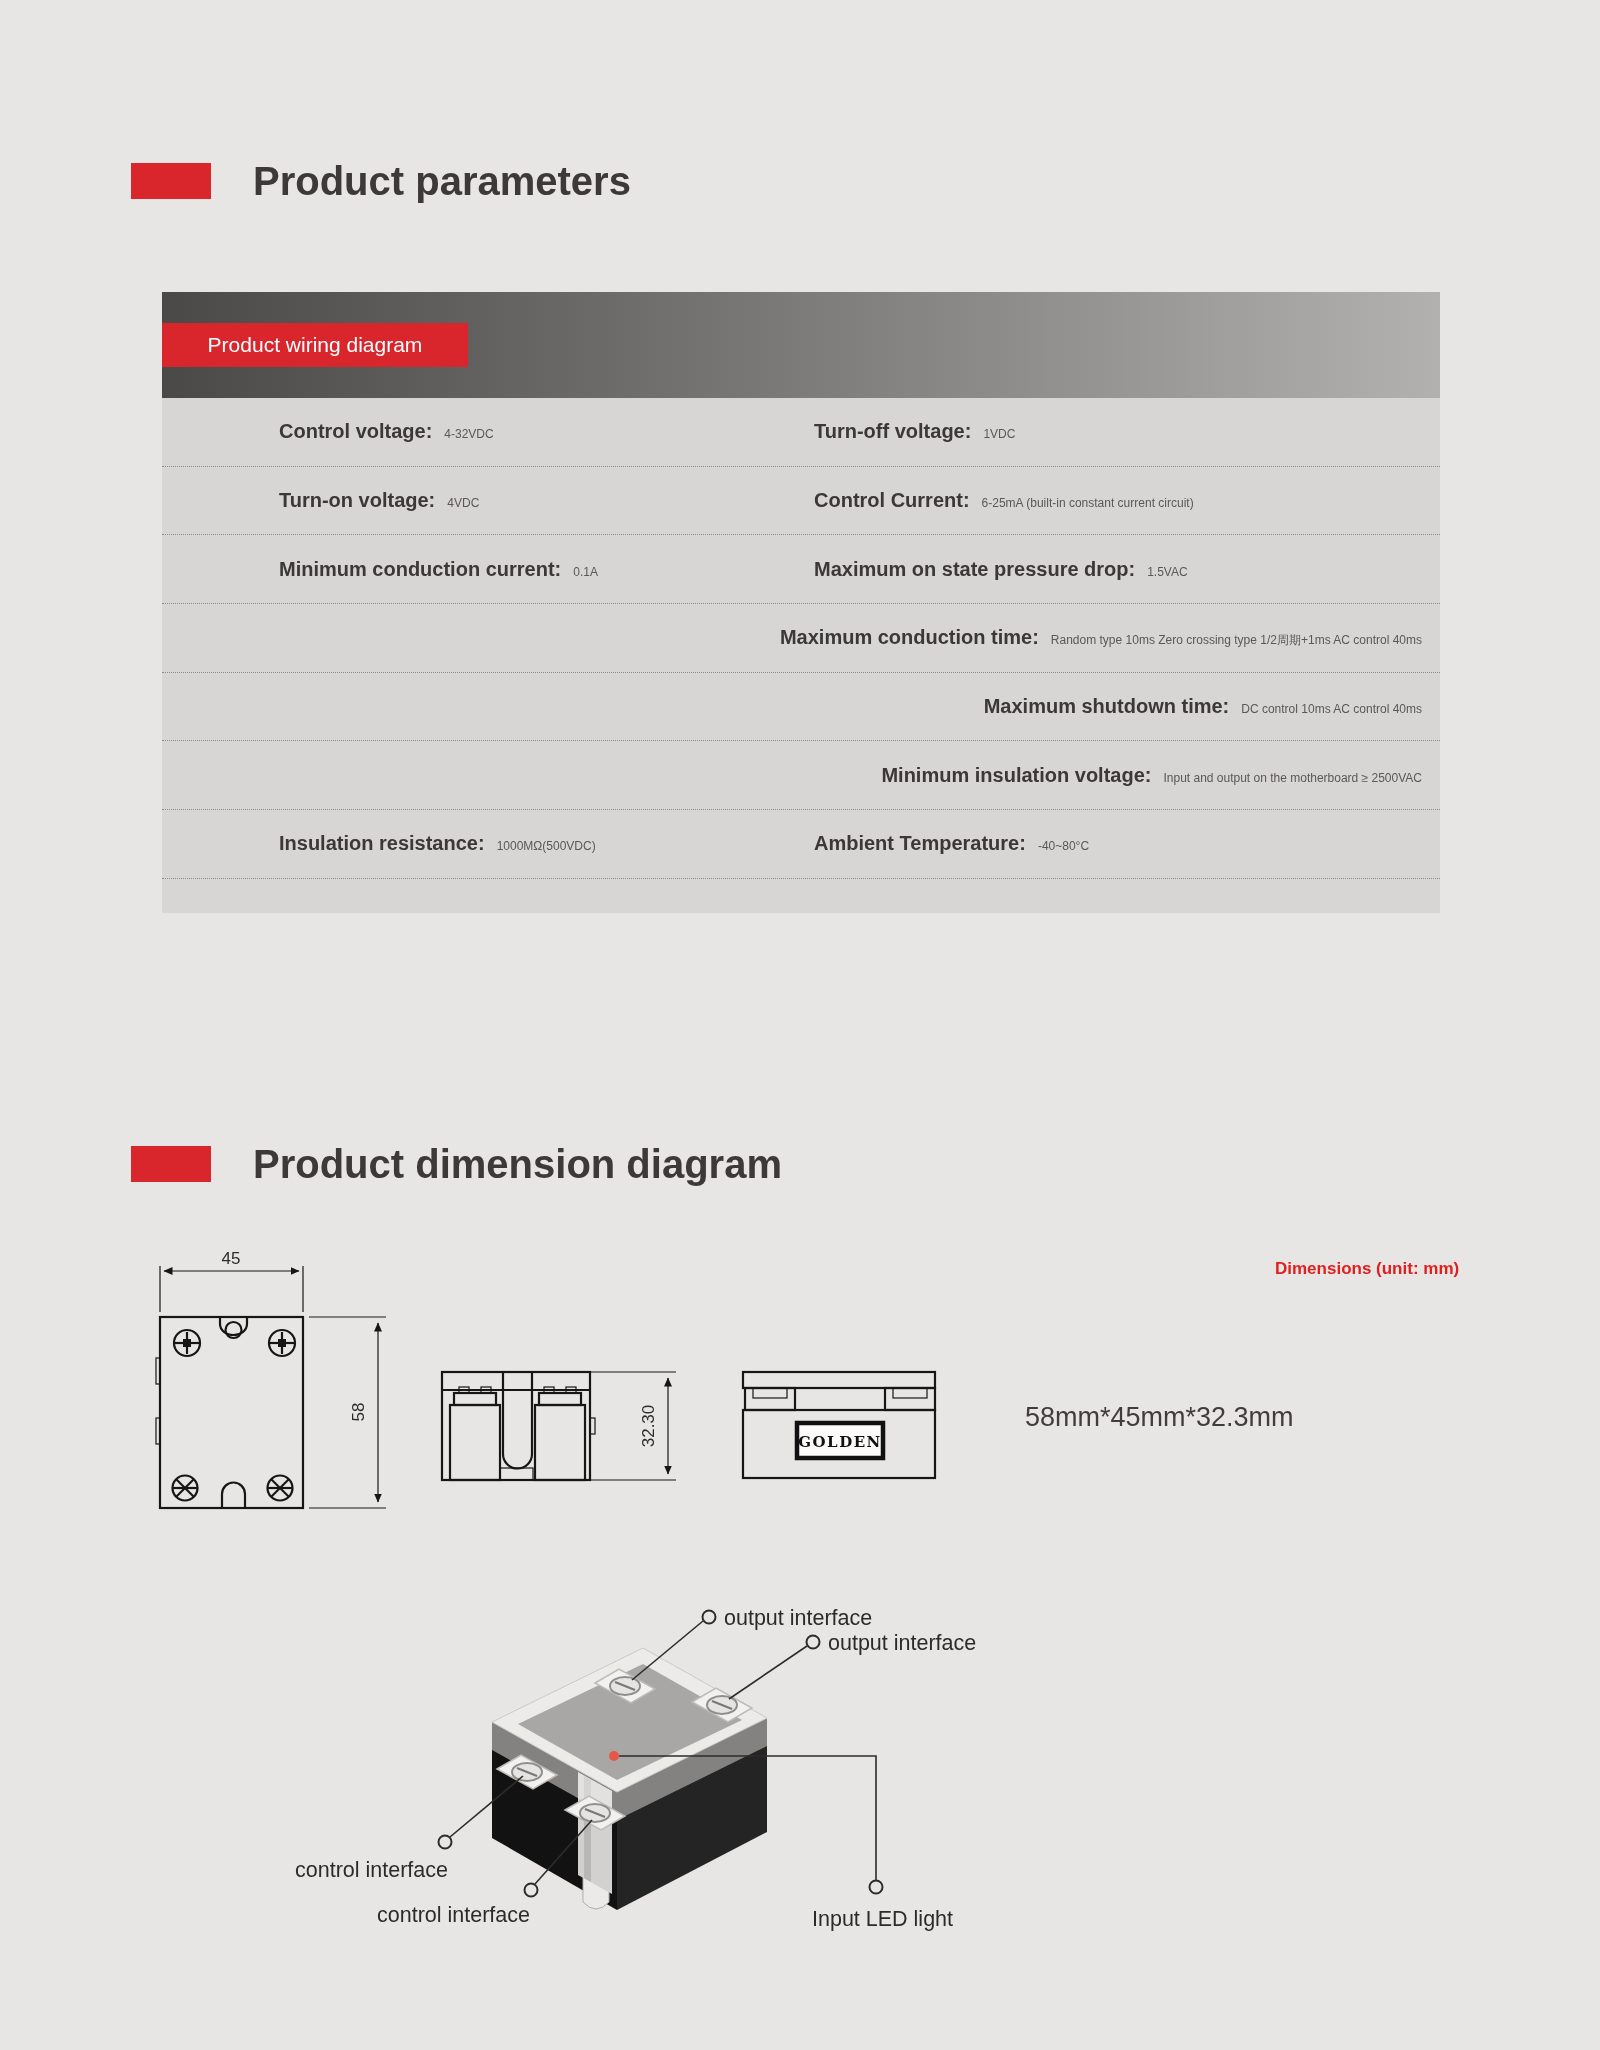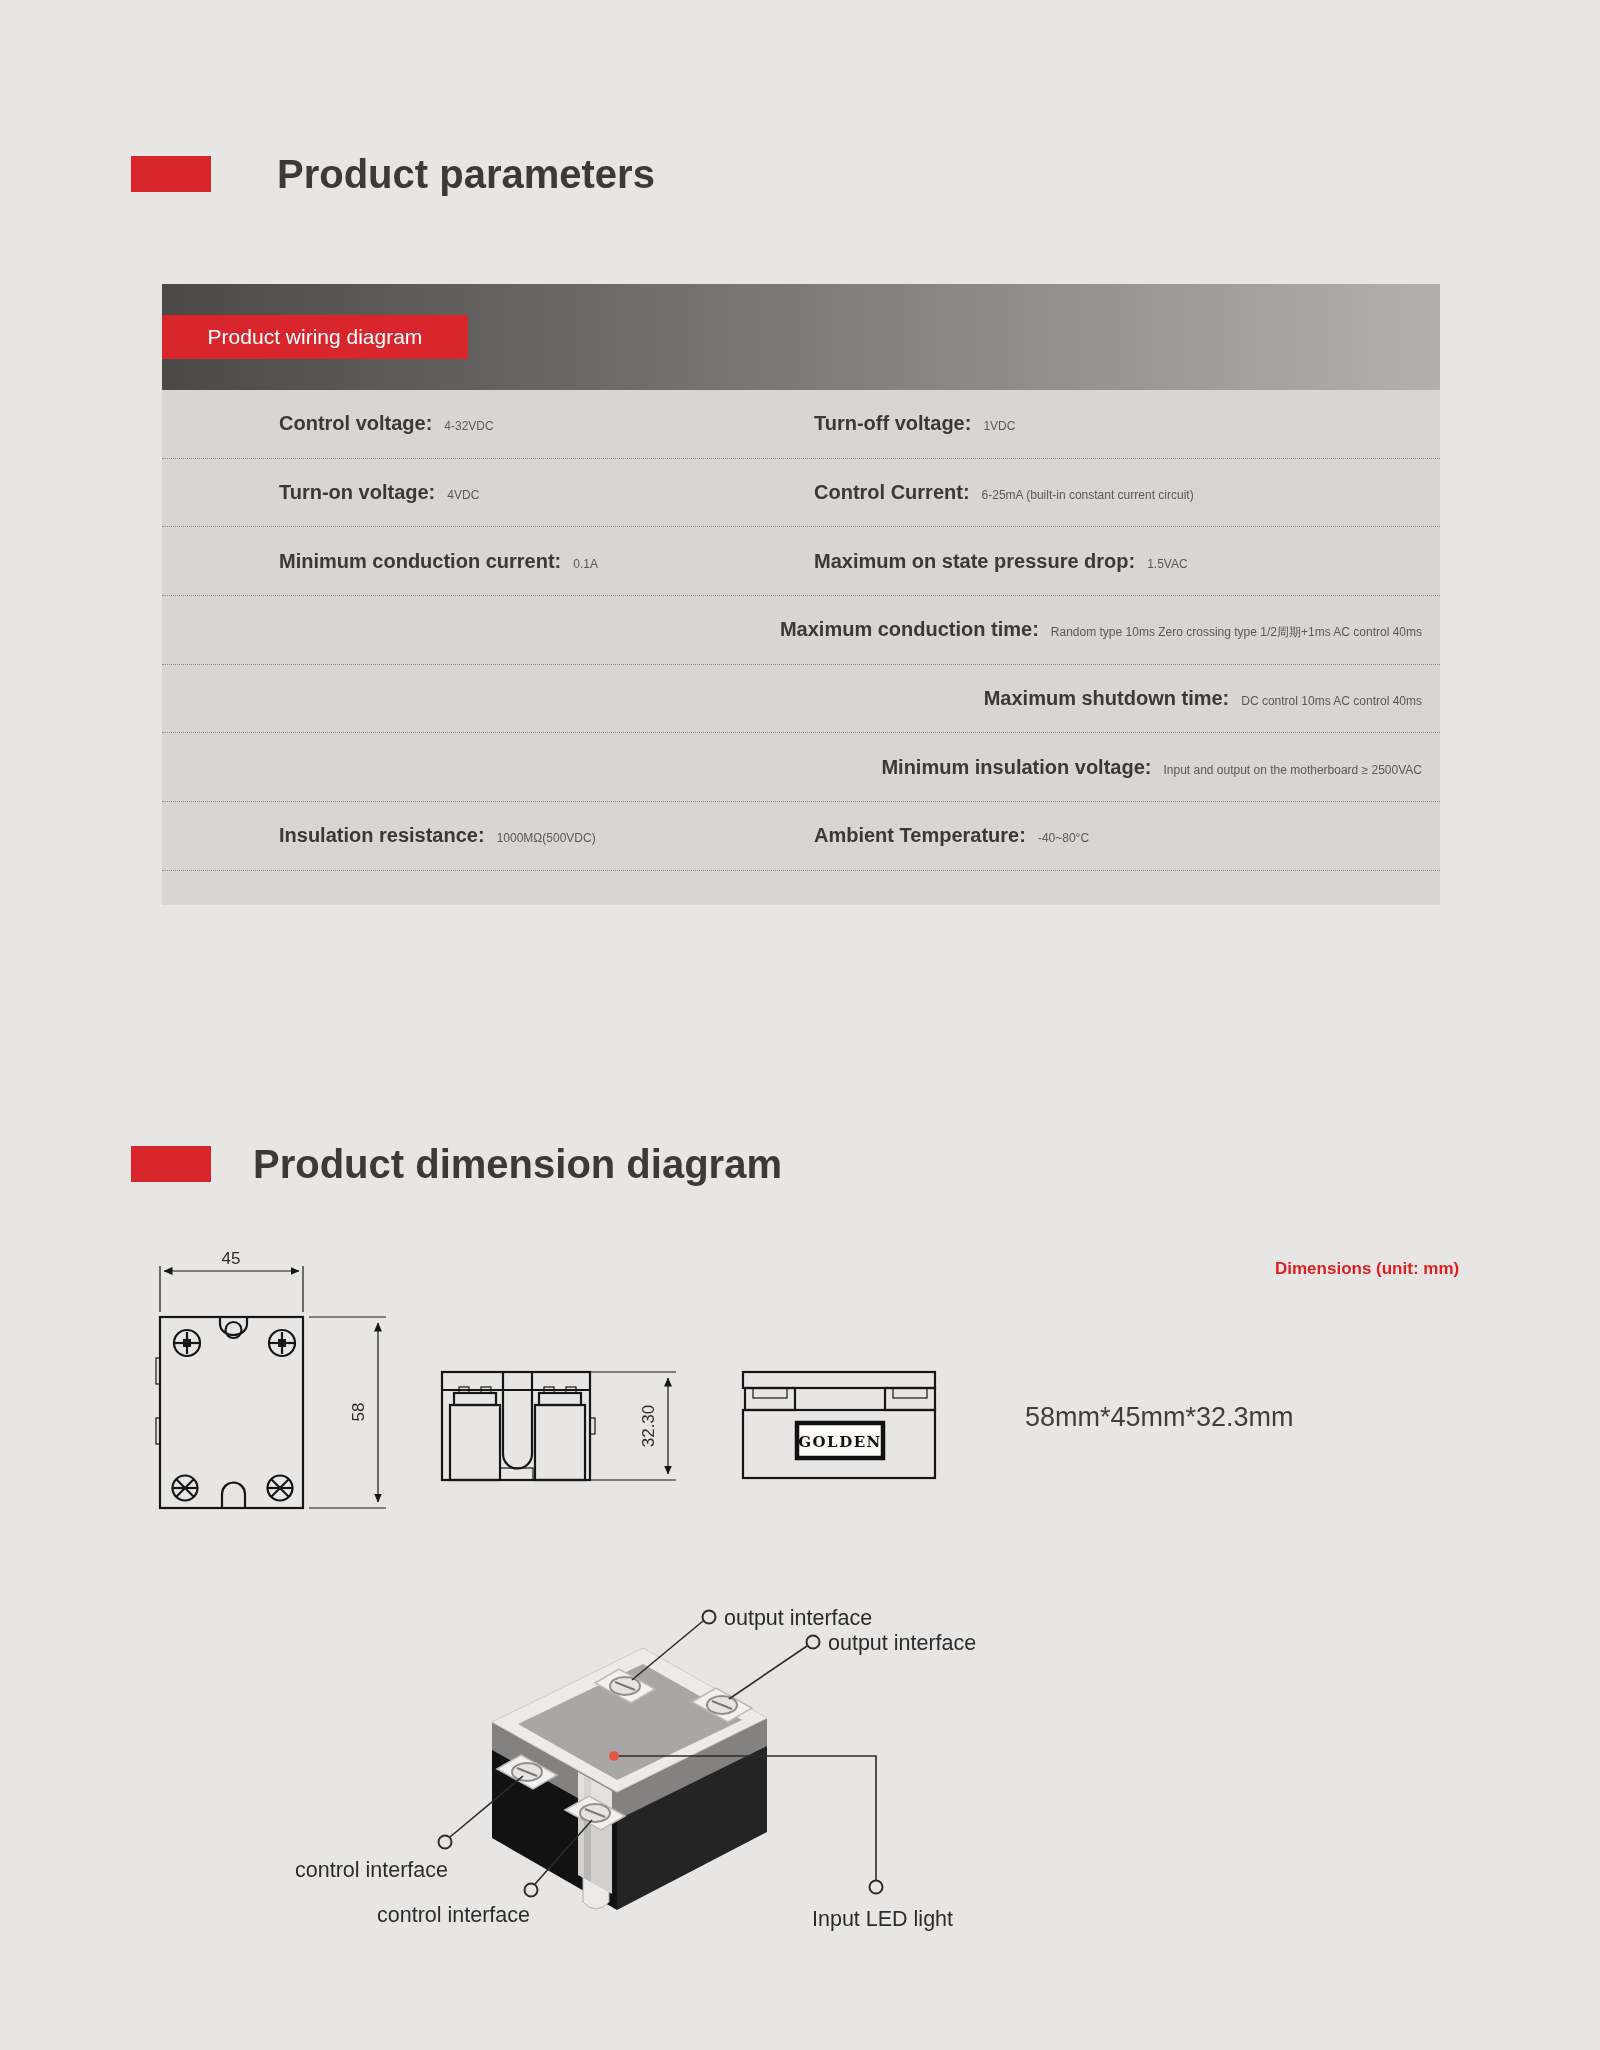--- a/index.html
+++ b/index.html
@@ -3,25 +3,25 @@
 <meta charset="utf-8">
 <style>
   html,body{margin:0;padding:0;}
   .page{position:relative;width:1600px;height:2050px;background:#e7e6e4;
         font-family:"Liberation Sans","DejaVu Sans",sans-serif;overflow:hidden;color:#3b3835;}
 
   
   .sec-head{position:absolute;display:flex;align-items:center;height:36px;}
   .red-block{width:80px;height:36px;background:#d8262c;}
   .sec-title{margin:0 0 0 42px;font-size:40px;font-weight:bold;color:#3d3937;white-space:nowrap;}
-  #sec1{left:131px;top:156px;gap:24px;}
+  #sec1{left:131px;top:163px;}
   #sec2{left:131px;top:1146px;justify-content:flex-end;}
 
   
-  .param-table{position:absolute;left:162px;top:284px;width:1278px;}
+  .param-table{position:absolute;left:162px;top:292px;width:1278px;}
   .grad-header{position:relative;height:106px;
        background:linear-gradient(90deg,#4b4947 0%,#6d6b69 35%,#b3b1af 100%);}
   .red-tab{position:absolute;left:0;top:31px;width:306px;height:44px;background:#d8262c;
        color:#ffffff;font-size:21px;display:flex;align-items:center;justify-content:center;}
   .tbody{background:#d7d6d4;padding-bottom:34px;}
   .trow{display:flex;align-items:center;height:68.7px;box-sizing:border-box;
         border-bottom:1px dotted #8d8b89;padding-left:69px;}
   .tcell{display:flex;align-items:baseline;padding-right:18px;}
   .tcell.c1{flex:0 0 517px;}
   .tcell.wide{flex:1;justify-content:flex-end;}

